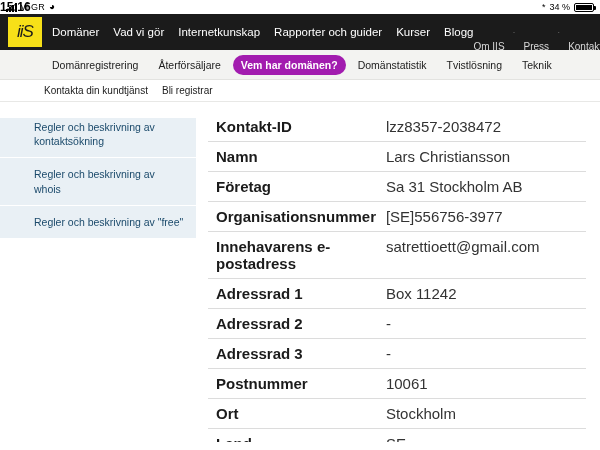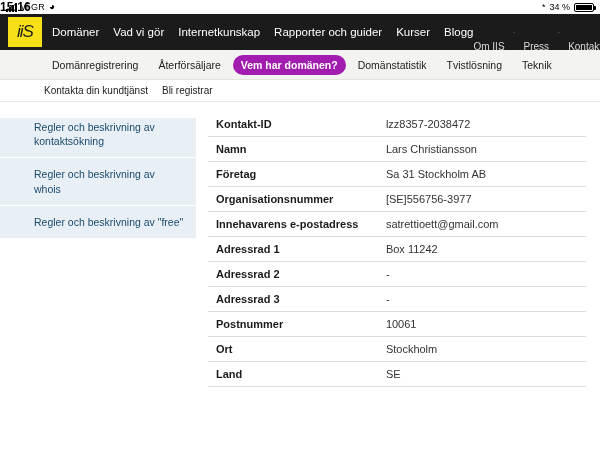--- a/index.html
+++ b/index.html
@@ -121,21 +121,21 @@
 
   .main {
     flex: 1; padding: 10px 14px 0 12px; overflow: hidden;
   }
   .intro {
     font-size: 10.5px; color: #1b1b1b; line-height: 1.45;
     margin-bottom: 12px;
   }
   table.whois { width: 100%; border-collapse: collapse; }
   table.whois td {
-    font-size: 11px;
+    font-size: 15px;
     padding: 6px 4px;
     border-bottom: 1px solid #dcdcdc;
     vertical-align: top;
     color: #1b1b1b;
   }
   table.whois td.k { width: 46%; font-weight: bold; padding-left: 8px; }
   table.whois td.v { color: #333; }
 </style>
 </head>
 <body>

